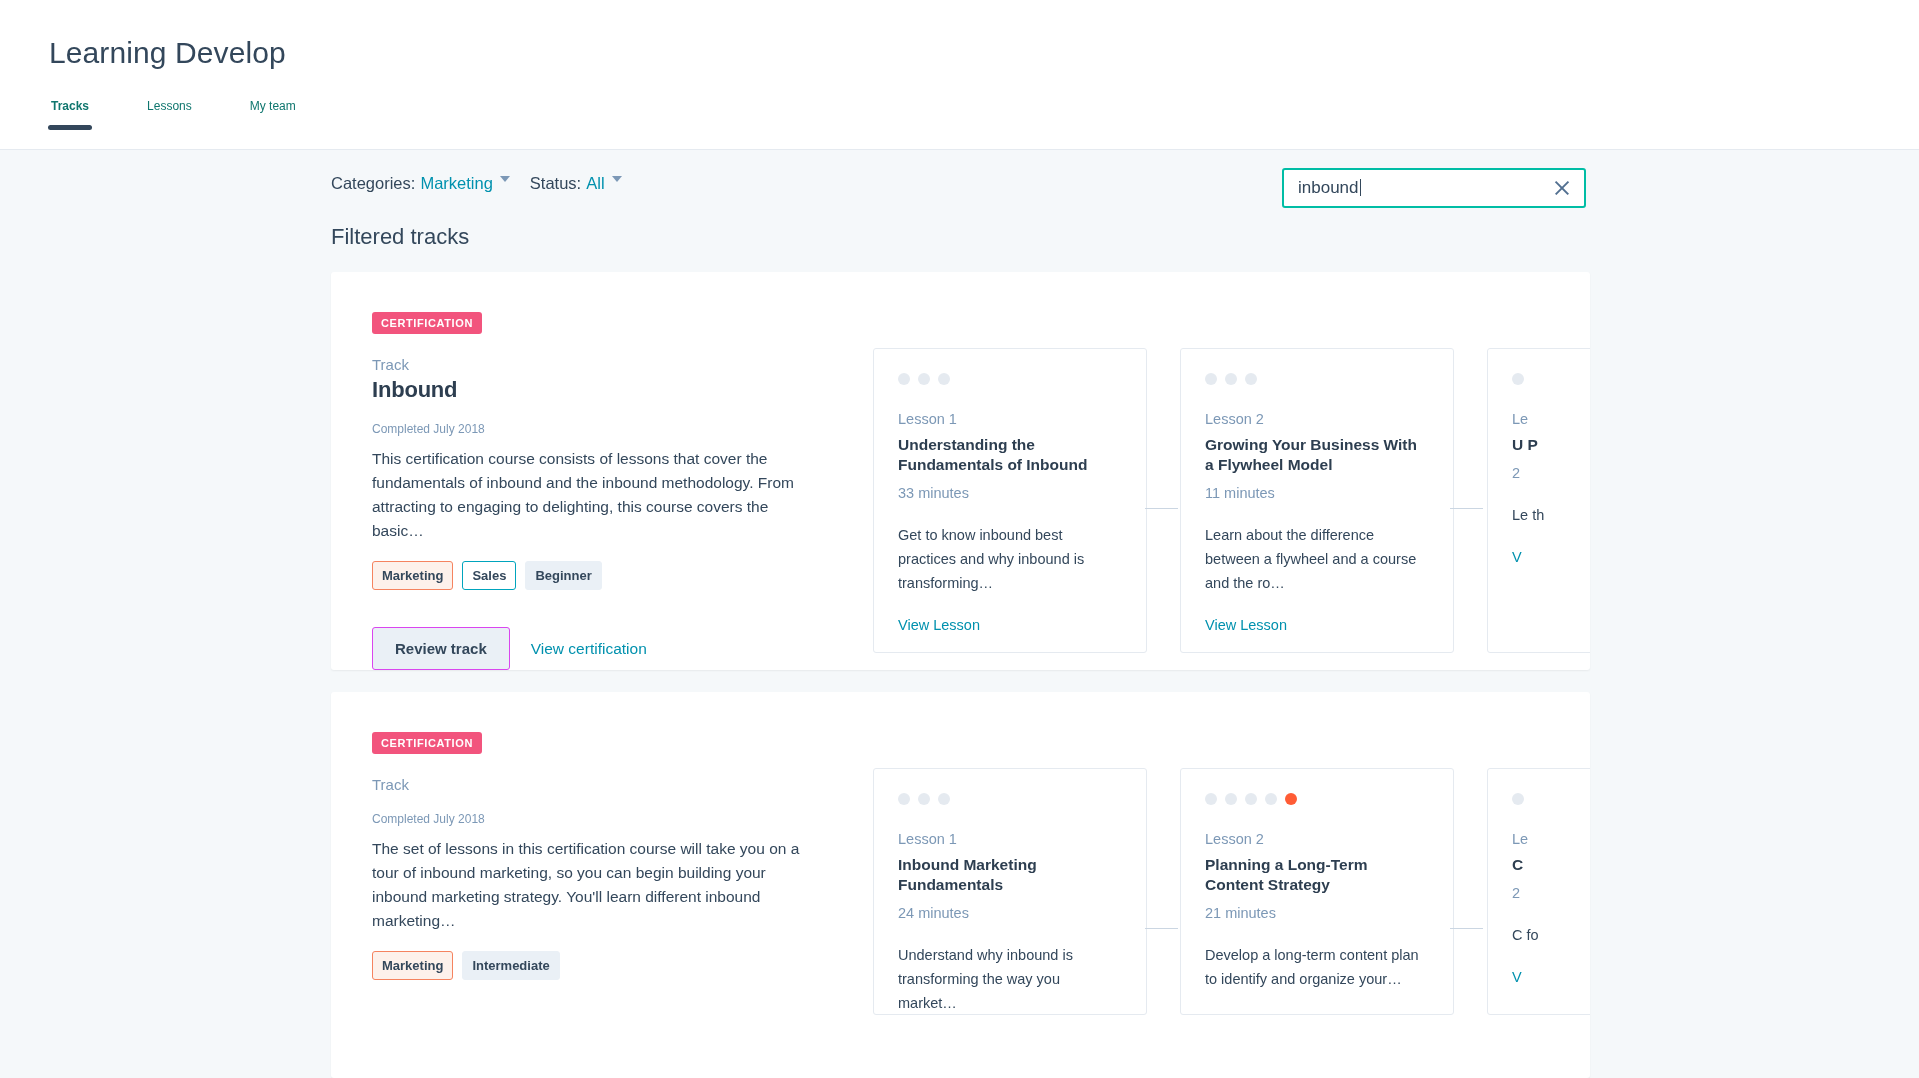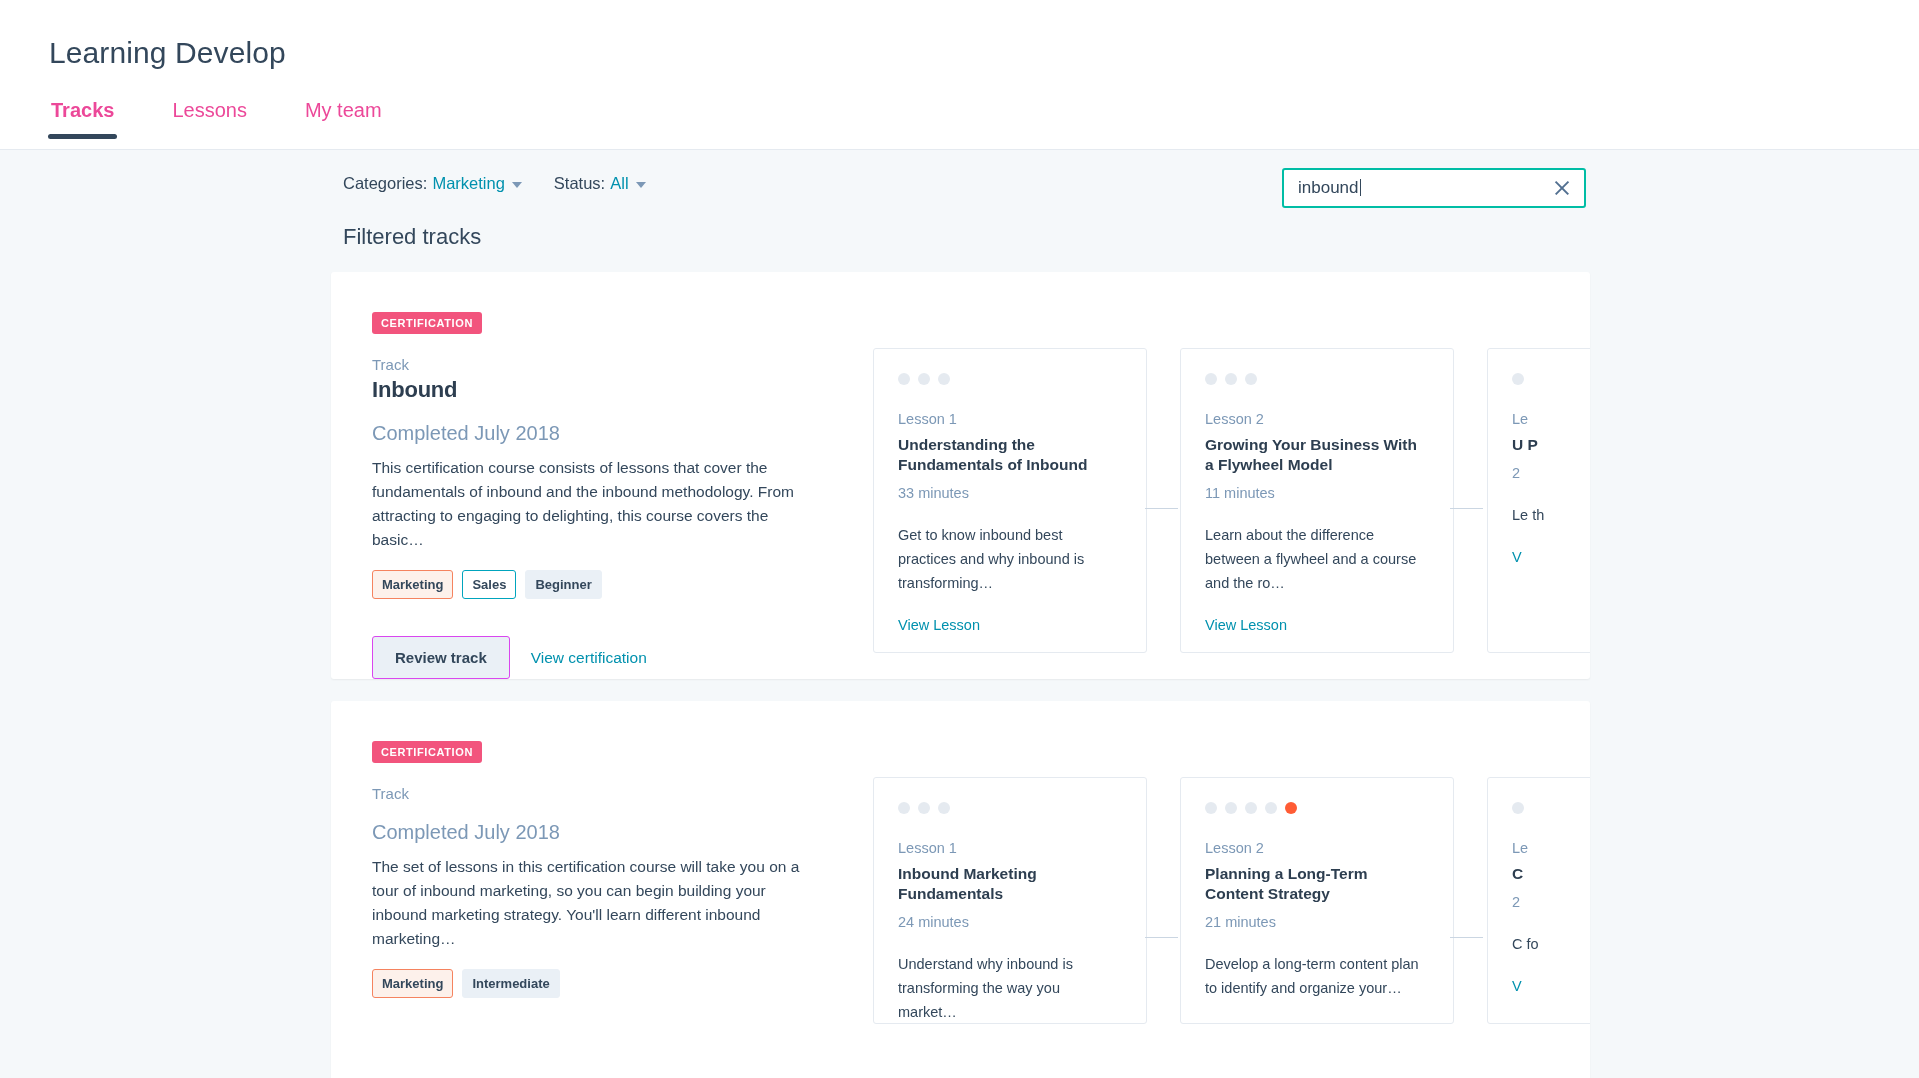--- a/index.html
+++ b/index.html
@@ -25,22 +25,22 @@
     letter-spacing: .1px;
     padding: 36px 0 0 49px;
   }
   .tabs {
     display: flex;
     gap: 0;
     padding-left: 49px;
     margin-top: 23px;
   }
   .tab {
-    font-size: 20px;
-    color: #ec4899;
+    font-size: 12px;
+    color: #0f766e;
     padding: 6px 2px 17px 2px;
     margin-right: 54px;
     position: relative;
     cursor: pointer;
     white-space: nowrap;
   }
   .tab.active { font-weight: bold; }
   .tab.active::after {
     content: "";
     position: absolute;
@@ -57,21 +57,21 @@
     padding-left: 331px;
     padding-top: 24px;
   }
   .filters {
     font-size: 16.5px;
     color: #33475b;
     display: flex;
     align-items: center;
     gap: 6px;
   }
-  .filter-group { display: flex; align-items: center; gap: 5px; margin-right: 14px; cursor: pointer; margin-left: 12px; }
+  .filter-group { display: flex; gap: 5px; margin-right: 14px; cursor: pointer; }
   .filter-label { color: #33475b; }
   .filter-value { color: #0091ae; }
   .caret {
     width: 0; height: 0;
     border-left: 5px solid transparent;
     border-right: 5px solid transparent;
     border-top: 6px solid #7c98b6;
     margin-left: 2px;
     margin-top: 2px;
   }
@@ -125,21 +125,20 @@
   .clear-icon::after  { transform: rotate(-45deg); }
 
   
   .section-title {
     font-size: 22px;
     font-weight: 400;
     color: #33475b;
     padding-left: 331px;
     margin-top: 6px;
     margin-bottom: 22px;
-    margin-left: 12px;
   }
 
   
   .track-card {
     background: #ffffff;
     margin: 0 0 22px 331px;
     width: 1259px;
     border-radius: 3px;
     box-shadow: 0 1px 2px rgba(0,0,0,.06);
     position: relative;
@@ -167,21 +166,21 @@
     margin-top: 22px;
   }
   .track-name {
     font-size: 22px;
     font-weight: bold;
     color: #2d3e50;
     margin-top: 4px;
     letter-spacing: -.2px;
   }
   .track-completed {
-    font-size: 20px;
+    font-size: 12px;
     color: #7c98b6;
     margin-top: 19px;
   }
   .track-desc {
     font-size: 15.5px;
     line-height: 24px;
     color: #33475b;
     margin-top: 11px;
     max-width: 432px;
   }

